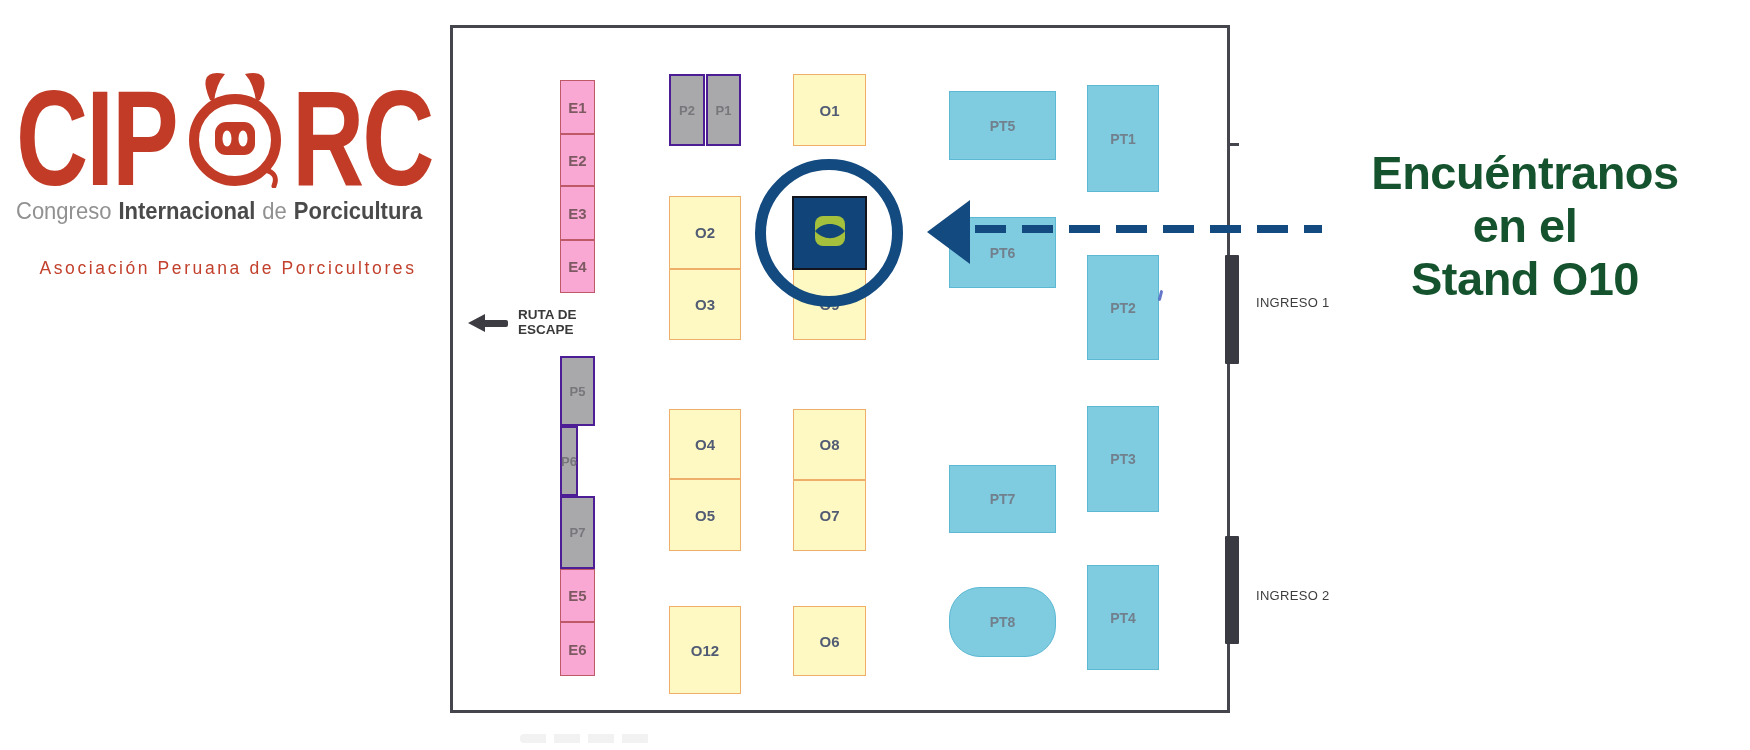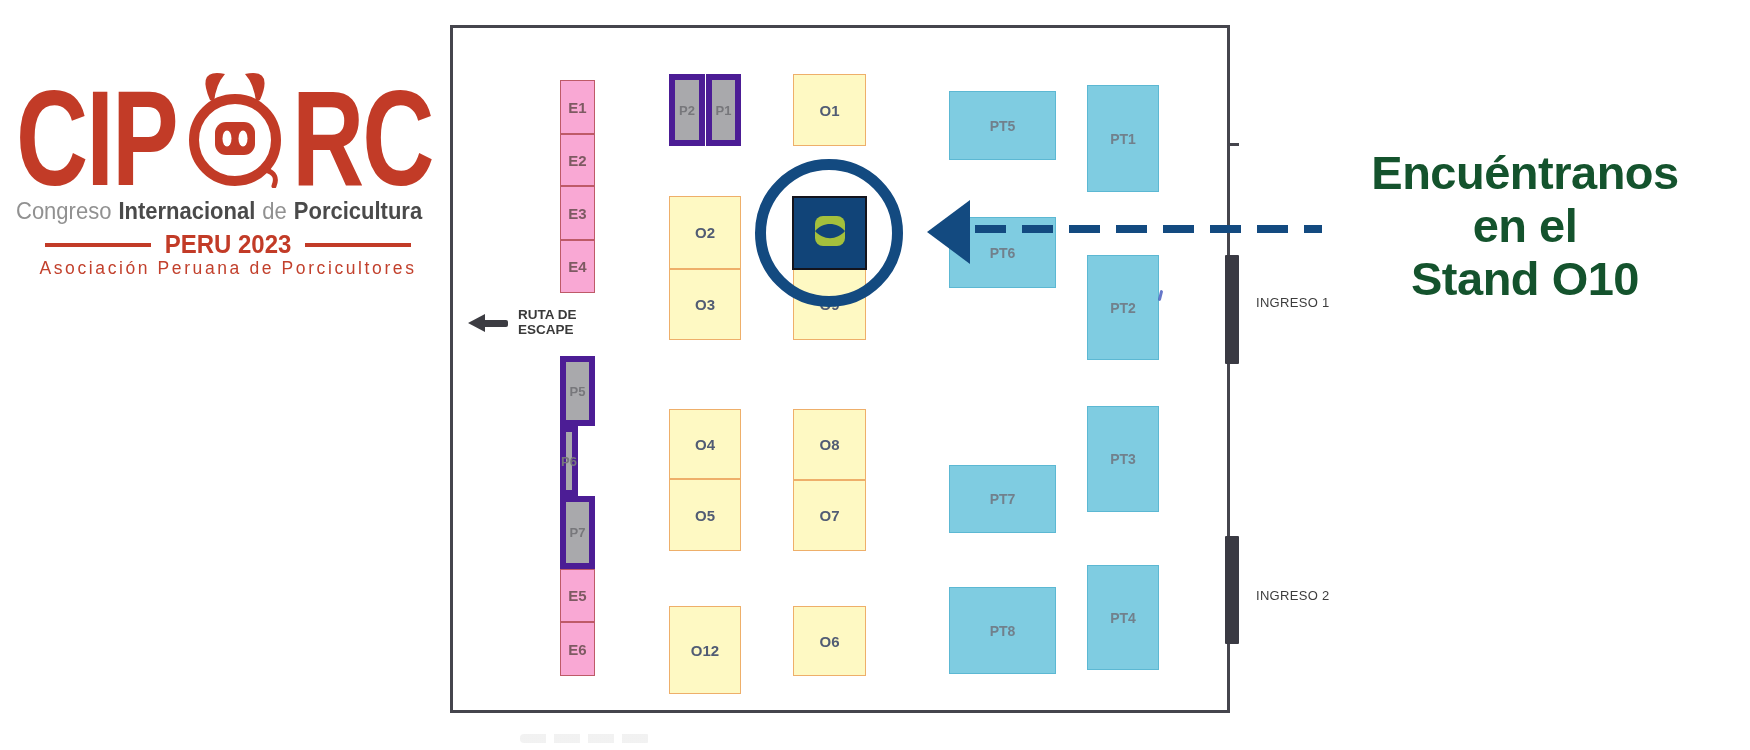--- a/index.html
+++ b/index.html
@@ -26,21 +26,21 @@
                font-size:17.5px;letter-spacing:2.6px;color:#c2402c;font-weight:500;white-space:nowrap;}
 
   
   #map{position:absolute;left:450px;top:25px;width:780px;height:688px;
        border:3px solid #45454d;box-sizing:border-box;background:#fff;}
   .stand{position:absolute;display:flex;align-items:center;justify-content:center;
          font-weight:bold;box-sizing:border-box;z-index:1;}
   .stand.o {background:#fef9c3;border:1px solid #eeaf6a;color:#515c74;font-size:15px;}
   .stand.pt{background:#7fcce1;border:1px solid #5cb8d3;color:#71808c;font-size:14px;}
   .stand.e {background:#f9a8d4;border:1px solid #be5a68;color:#7d5a62;font-size:15px;}
-  .stand.p {background:#a9a9ac;border:6px solid #4c1d95;color:#77777b;font-size:13px;}
+  .stand.p {background:#a9a9ac;border:2px solid #4c1d95;color:#77777b;font-size:13px;}
 
   
   #highlight-square{position:absolute;left:339px;top:168px;width:75px;height:74px;
                     background:#114478;border:2px solid #14141c;box-sizing:border-box;z-index:3;
                     display:flex;align-items:center;justify-content:center;}
   #highlight-circle{position:absolute;left:302px;top:131px;width:148px;height:148px;
                     border:11px solid #134a80;border-radius:50%;box-sizing:border-box;z-index:4;}
   #arrow-head{position:absolute;left:474px;top:172px;width:0;height:0;z-index:4;
               border-top:32px solid transparent;border-bottom:32px solid transparent;
               border-right:43px solid #134a80;}
@@ -101,25 +101,20 @@
     </span>
     <span id="brand-post" class="brand-letters">RC</span>
 
     <div id="logo-subtitle">
       <span class="sub-gray">Congreso</span>
       <span class="sub-dark">Internacional</span>
       <span class="sub-gray">de</span>
       <span class="sub-dark">Porcicultura</span>
     </div>
 
-    <div id="peru-row">
-      <span class="peru-line"></span>
-      <span id="peru-text">PERU 2023</span>
-      <span class="peru-line"></span>
-    </div>
 
     <div id="association">Asociación Peruana de Porcicultores</div>
   </div>
 
   <div id="map">
     <div id="stands-layer">
         <div class="stand e" style="left: 107px; top: 52px; width: 35px; height: 54px;">E1</div>
         <div class="stand e" style="left: 107px; top: 106px; width: 35px; height: 52px;">E2</div>
         <div class="stand e" style="left: 107px; top: 158px; width: 35px; height: 54px;">E3</div>
         <div class="stand e" style="left: 107px; top: 212px; width: 35px; height: 53px;">E4</div>
@@ -136,21 +131,21 @@
         <div class="stand o" style="left: 216px; top: 451px; width: 72px; height: 72px;">O5</div>
         <div class="stand o" style="left: 216px; top: 578px; width: 72px; height: 88px;">O12</div>
         <div class="stand o" style="left: 340px; top: 46px; width: 73px; height: 72px;">O1</div>
         <div class="stand o" style="left: 340px; top: 241px; width: 73px; height: 71px;">O9</div>
         <div class="stand o" style="left: 340px; top: 381px; width: 73px; height: 71px;">O8</div>
         <div class="stand o" style="left: 340px; top: 452px; width: 73px; height: 71px;">O7</div>
         <div class="stand o" style="left: 340px; top: 578px; width: 73px; height: 70px;">O6</div>
         <div class="stand pt" style="left: 496px; top: 63px; width: 107px; height: 69px;">PT5</div>
         <div class="stand pt" style="left: 496px; top: 189px; width: 107px; height: 71px;">PT6</div>
         <div class="stand pt" style="left: 496px; top: 437px; width: 107px; height: 68px;">PT7</div>
-        <div class="stand pt" style="left: 496px; top: 559px; width: 107px; height: 87px;">PT8</div>
+        <div class="stand pt" style="left: 496px; top: 559px; width: 107px; height: 70px; border-radius: 31px;">PT8</div>
         <div class="stand pt" style="left: 634px; top: 57px; width: 72px; height: 107px;">PT1</div>
         <div class="stand pt" style="left: 634px; top: 227px; width: 72px; height: 105px;">PT2</div>
         <div class="stand pt" style="left: 634px; top: 378px; width: 72px; height: 106px;">PT3</div>
         <div class="stand pt" style="left: 634px; top: 537px; width: 72px; height: 105px;">PT4</div>
       </div>
 
     <div id="highlight-square">
       <span>
         <svg width="30" height="30" viewBox="0 0 30 30">
           <rect x="0" y="0" width="30" height="30" rx="8" fill="#a4c03c"></rect>

